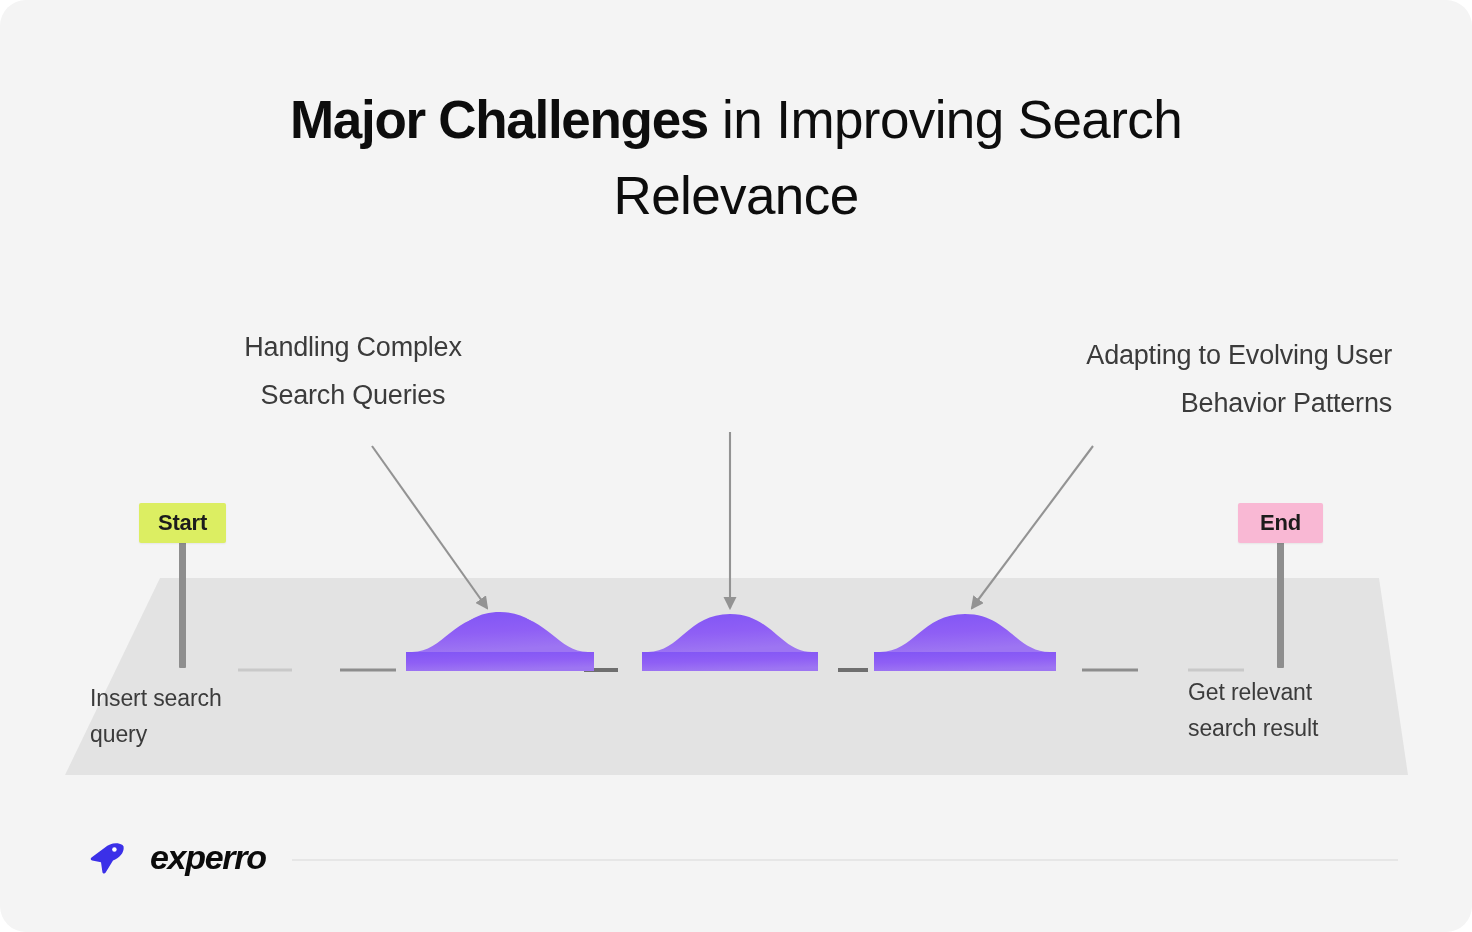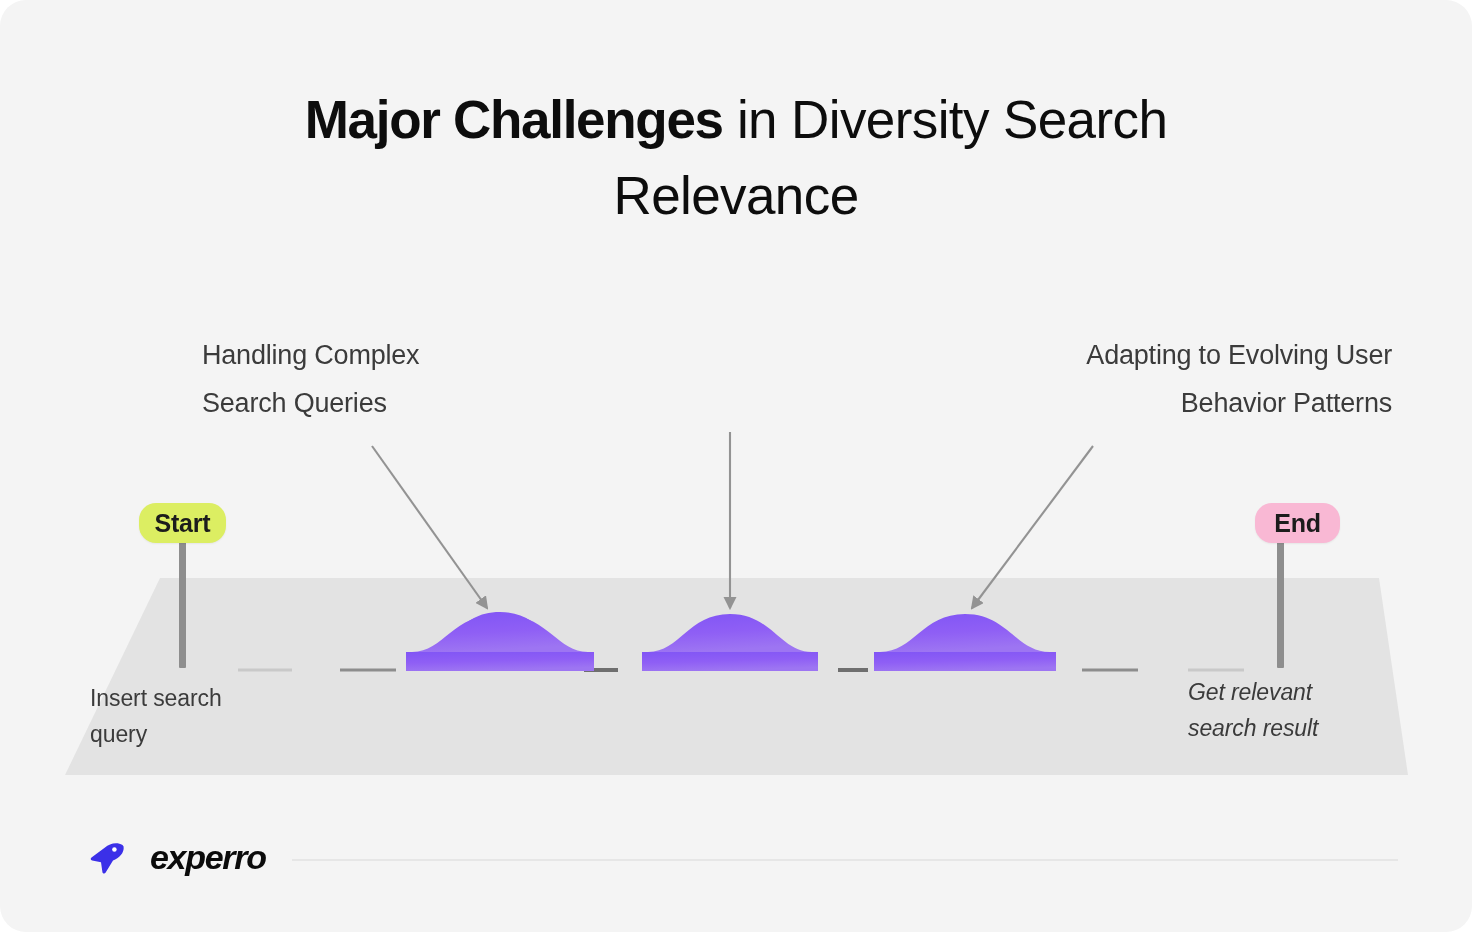--- a/index.html
+++ b/index.html
@@ -34,73 +34,72 @@
   
   .caption{
     position:absolute;
     font-size:27px;
     line-height:48px;
     color:#3b3b3b;
     font-weight:400;
     letter-spacing:-0.2px;
     white-space:pre-line;
   }
-  .caption-1{ left:202px; top:331px; width:302px; }
+  .caption-1{ left:202px; top:323px; width:302px; text-align:center; }
   .caption-2{ left:528px; top:331px; width:404px; text-align:center; }
   .caption-3{ left:992px; top:331px; width:400px; text-align:right; }
 
   
   .ground{
     position:absolute;
     left:0; top:0; width:1472px; height:932px;
   }
 
   
   .post{
     position:absolute;
     width:7px;
     background:#8e8e8e;
     border-radius:1px;
   }
   .badge{
     position:absolute;
-    border-radius:17px;
+    border-radius:2px;
     font-weight:700;
-    font-size:25px;
+    font-size:22px;
     letter-spacing:-0.2px;
     color:#1c1c1c;
     display:flex;
     align-items:center;
     justify-content:center;
     box-shadow:0 1px 2px rgba(0,0,0,0.06);
   }
   .badge-start{
     left:139px; top:503px;
     width:87px; height:40px;
     background:#dcee62;
   }
   .badge-end{
     left:1238px; top:503px;
     width:85px; height:40px;
     background:#f9b8d4;
-    margin-left:17px;
   }
 
   
   .endlabel{
     position:absolute;
     font-size:23px;
     line-height:36px;
     color:#3b3b3b;
     text-align:left;
     white-space:pre-line;
     letter-spacing:-0.1px;
   }
   .endlabel-left{ left:90px; top:680px; width:180px; }
-  .endlabel-right{ left:1188px; top:674px; width:182px;font-style:italic; }
+  .endlabel-right{ left:1188px; top:674px; width:182px; }
 
   
   .footer{
     position:absolute;
     left:88px; top:838px;
     display:flex;
     align-items:center;
     width:1310px;
   }
   .logo-wrap{
@@ -124,21 +123,21 @@
     margin-left:26px;
     margin-top:4px;
   }
 </style>
 </head>
 <body>
 
 <div class="canvas">
 
   <div class="title">
-    <span class="strong">Major Challenges</span><span> in Diversity Search Relevance</span>
+    <span class="strong">Major Challenges</span><span> in Improving Search Relevance</span>
   </div>
 
   <svg class="ground" viewBox="0 0 1472 932">
     <defs>
       <linearGradient id="hillGrad" x1="0" y1="0" x2="0.25" y2="1">
         <stop offset="0%" stop-color="#8155f5"></stop>
         <stop offset="55%" stop-color="#8f5ff5"></stop>
         <stop offset="100%" stop-color="#9d75f2"></stop>
       </linearGradient>
       <marker id="arrowHead" viewBox="0 0 10 10" refX="8.4" refY="5" markerWidth="6.2" markerHeight="6.2" orient="auto-start-reverse">

